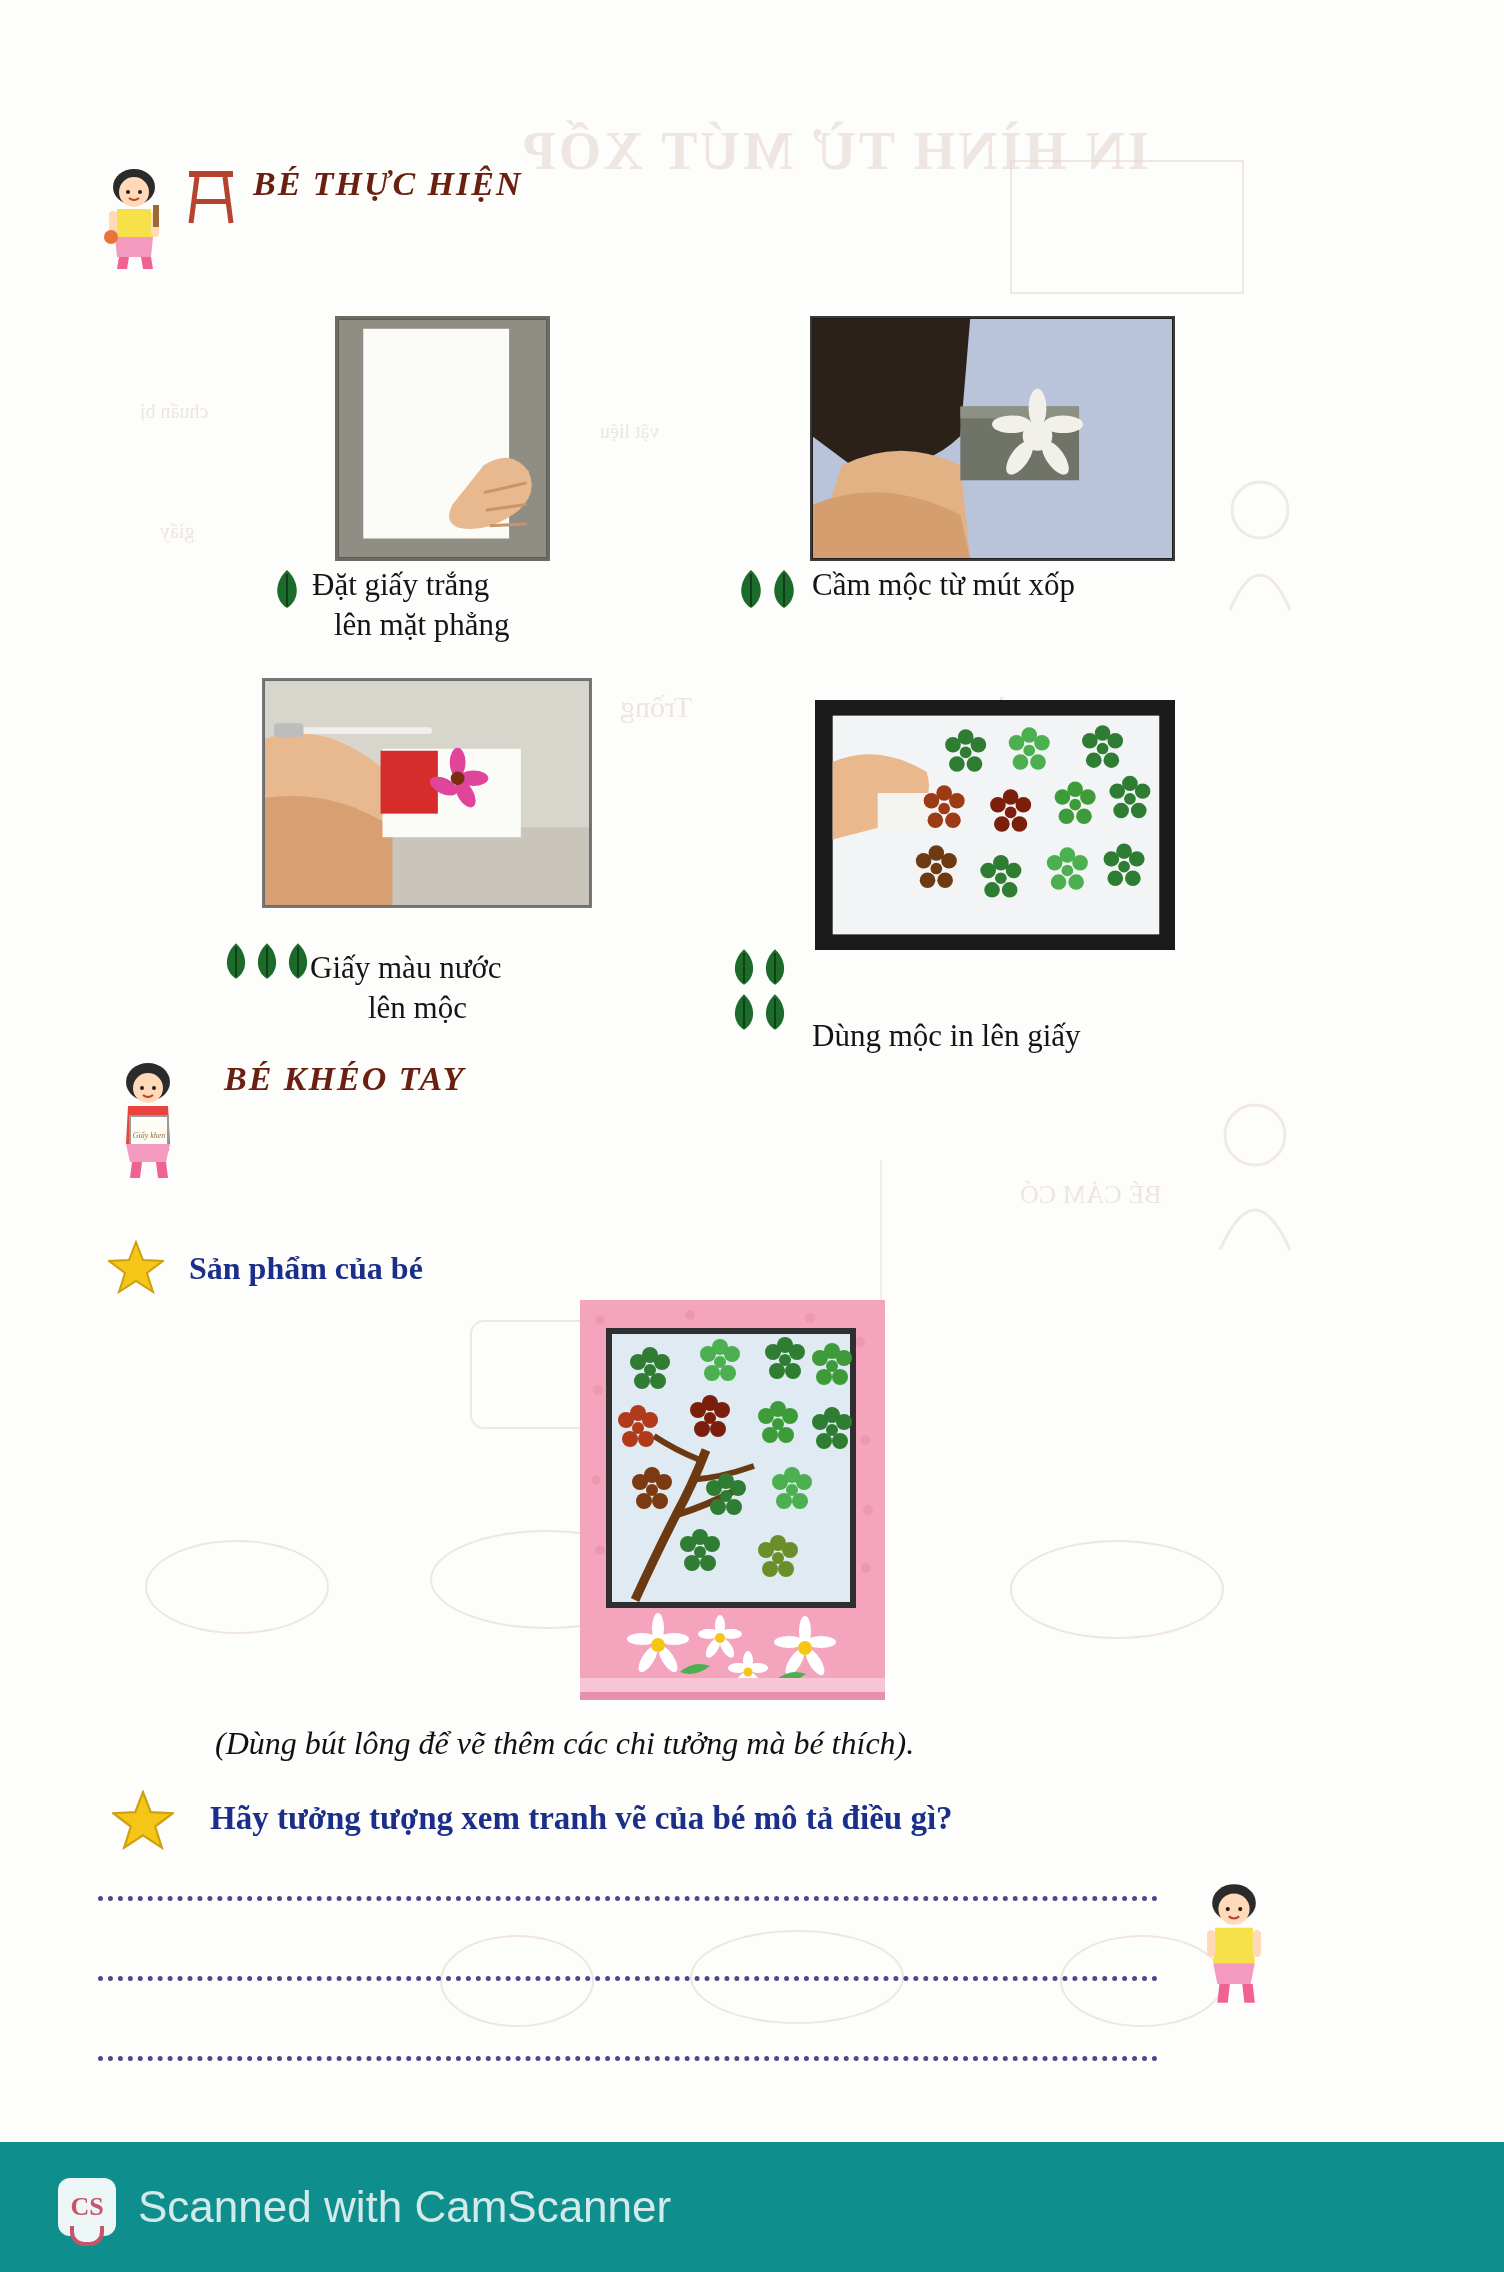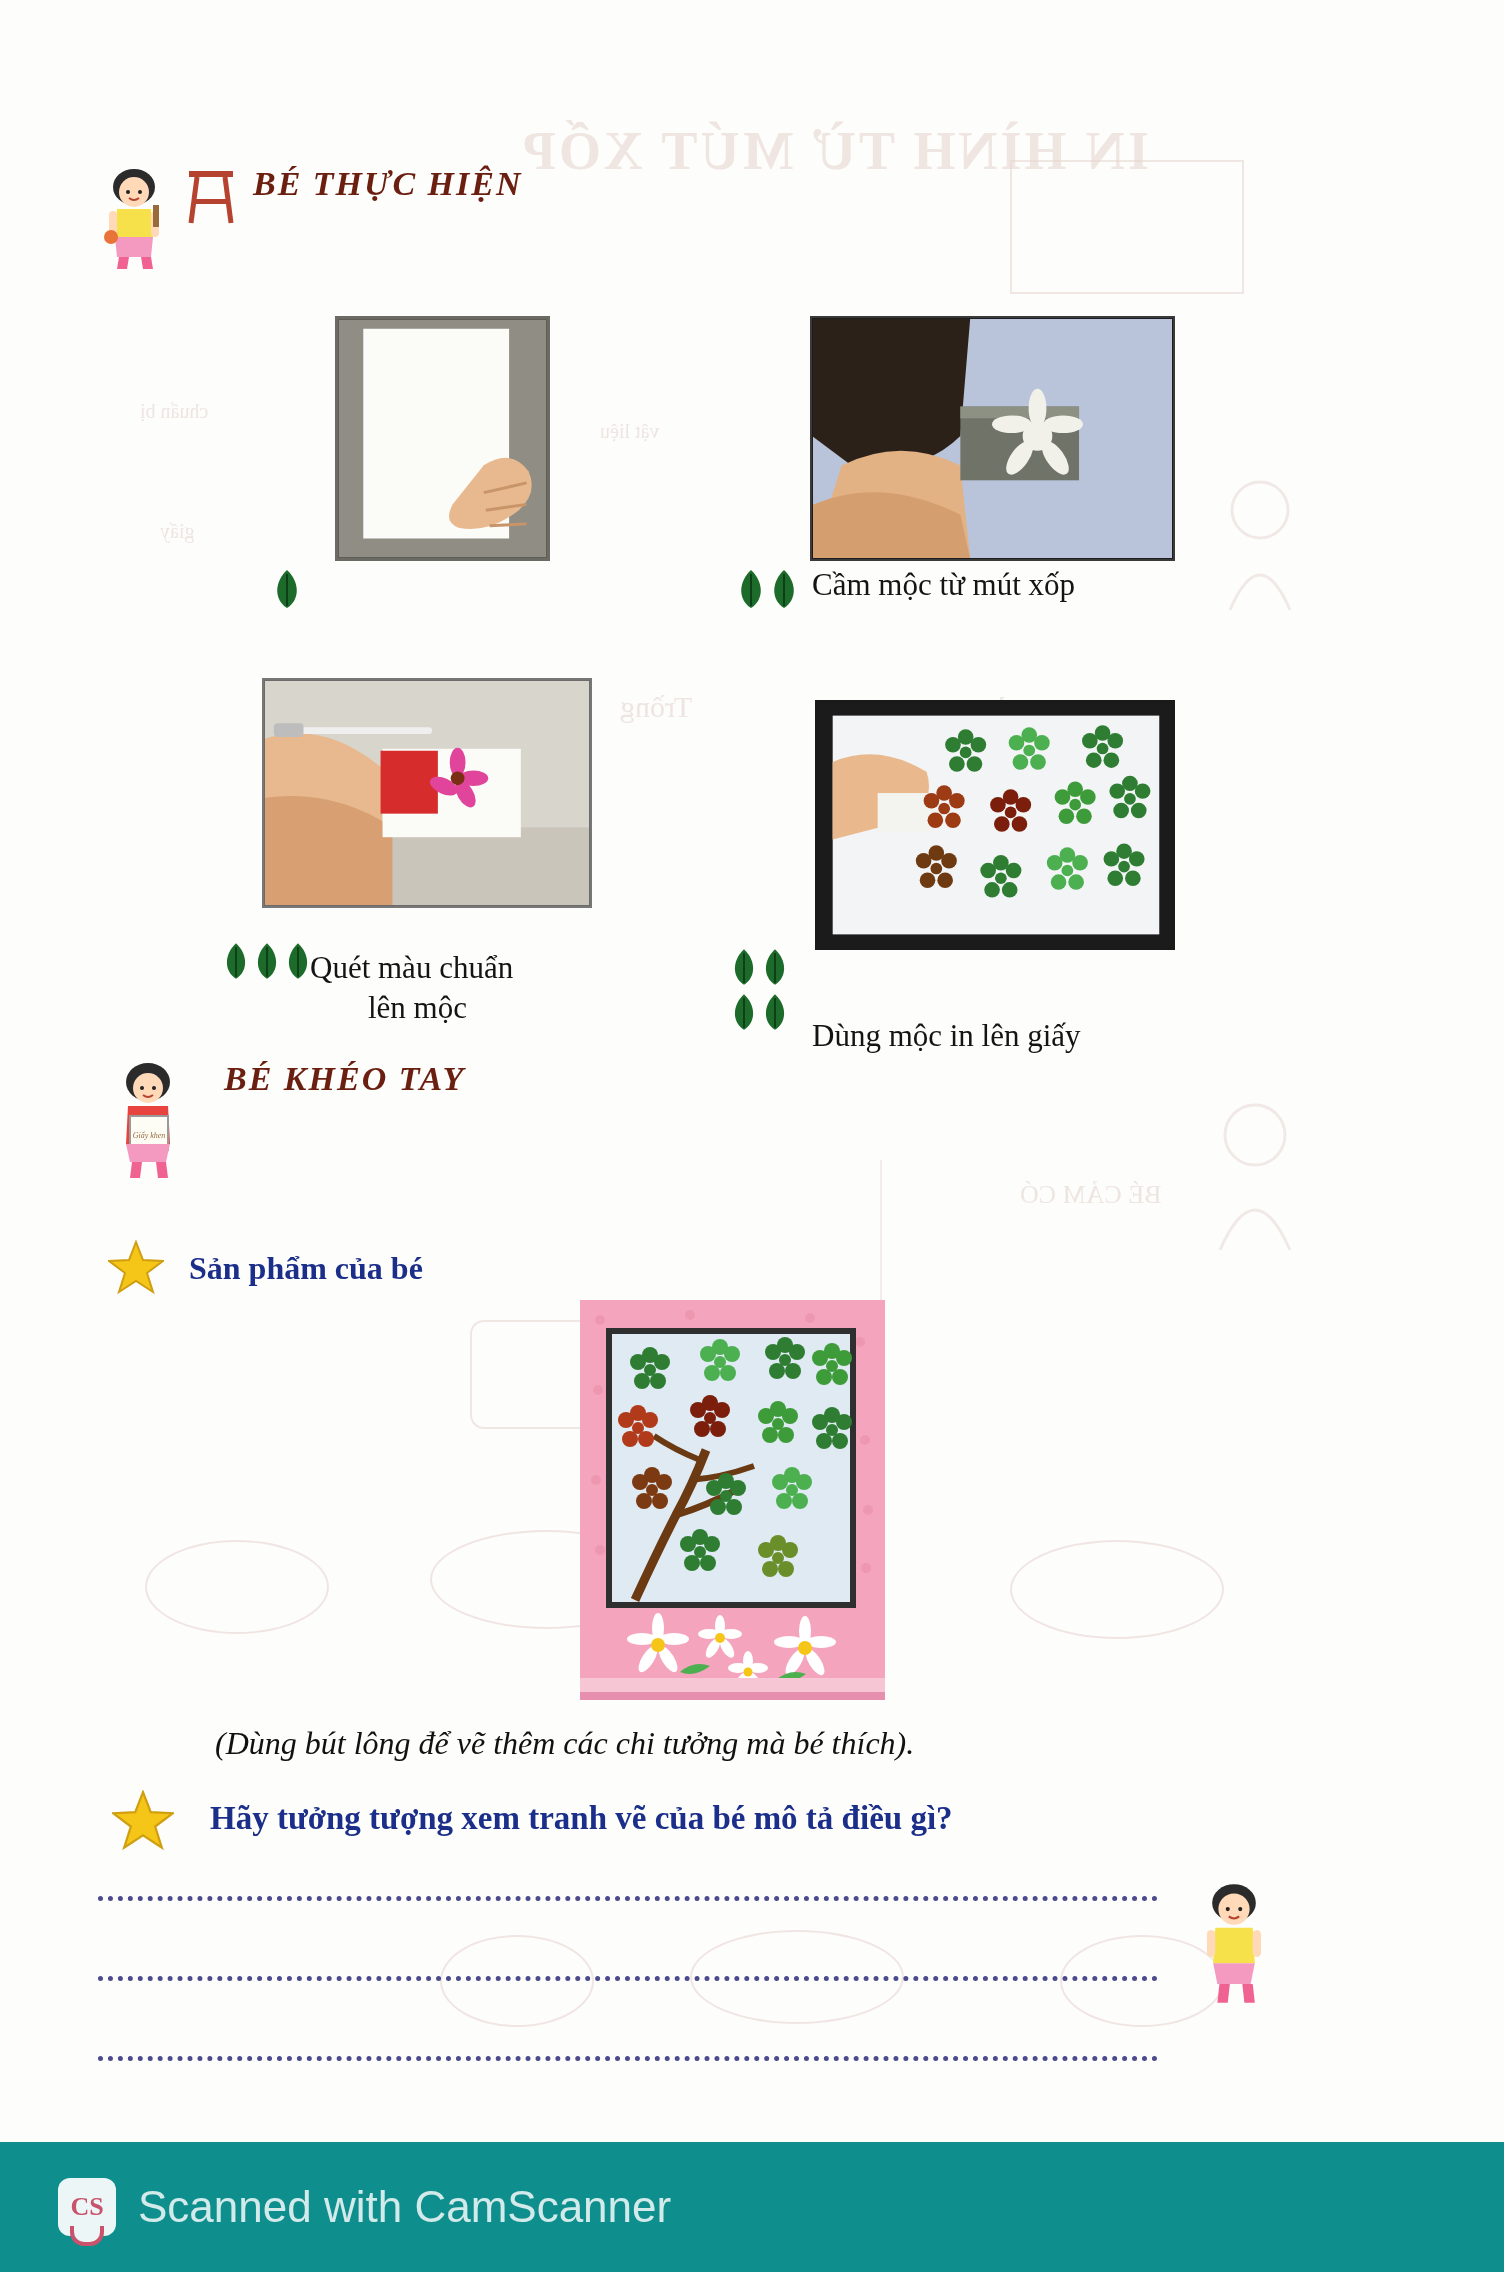--- a/index.html
+++ b/index.html
@@ -389,20 +389,24 @@
       </g>
     </svg>
   </div>
 
   <div class="leaf-row" style="left:272px; top:568px;">
     <svg width="30" height="42" viewBox="0 0 30 42">
         <path d="M15 2 C28 14 28 32 15 40 C2 32 2 14 15 2Z" fill="#1d6b2a"></path>
         <path d="M15 6 L15 38" stroke="#0e3d17" stroke-width="2"></path>
       </svg>
   </div>
+  <div class="cap" style="left:312px; top:565px; width:320px;">
+    <span>Đặt giấy trắng</span><br>
+    <span style="margin-left:22px;">lên mặt phẳng</span>
+  </div>
 
   <div class="leaf-row" style="left:736px; top:568px;">
     <svg width="30" height="42" viewBox="0 0 30 42">
         <path d="M15 2 C28 14 28 32 15 40 C2 32 2 14 15 2Z" fill="#1d6b2a"></path>
         <path d="M15 6 L15 38" stroke="#0e3d17" stroke-width="2"></path>
       </svg>
     <svg width="30" height="42" viewBox="0 0 30 42">
         <path d="M15 2 C28 14 28 32 15 40 C2 32 2 14 15 2Z" fill="#1d6b2a"></path>
         <path d="M15 6 L15 38" stroke="#0e3d17" stroke-width="2"></path>
       </svg>
@@ -419,21 +423,21 @@
     <svg width="28" height="42" viewBox="0 0 30 42">
         <path d="M15 2 C28 14 28 32 15 40 C2 32 2 14 15 2Z" fill="#1d6b2a"></path>
         <path d="M15 6 L15 38" stroke="#0e3d17" stroke-width="2"></path>
       </svg>
     <svg width="28" height="42" viewBox="0 0 30 42">
         <path d="M15 2 C28 14 28 32 15 40 C2 32 2 14 15 2Z" fill="#1d6b2a"></path>
         <path d="M15 6 L15 38" stroke="#0e3d17" stroke-width="2"></path>
       </svg>
   </div>
   <div class="cap" style="left:310px; top:948px; width:330px;">
-    <span>Quét màu chuẩn</span><br>
+    <span>Giấy màu nước</span><br>
     <span style="margin-left:58px;">lên mộc</span>
   </div>
 
   <div class="leaf-row" style="left:730px; top:946px; flex-wrap:wrap; width:86px;">
     <svg width="28" height="42" viewBox="0 0 30 42">
         <path d="M15 2 C28 14 28 32 15 40 C2 32 2 14 15 2Z" fill="#1d6b2a"></path>
         <path d="M15 6 L15 38" stroke="#0e3d17" stroke-width="2"></path>
       </svg>
     <svg width="28" height="42" viewBox="0 0 30 42">
         <path d="M15 2 C28 14 28 32 15 40 C2 32 2 14 15 2Z" fill="#1d6b2a"></path>

